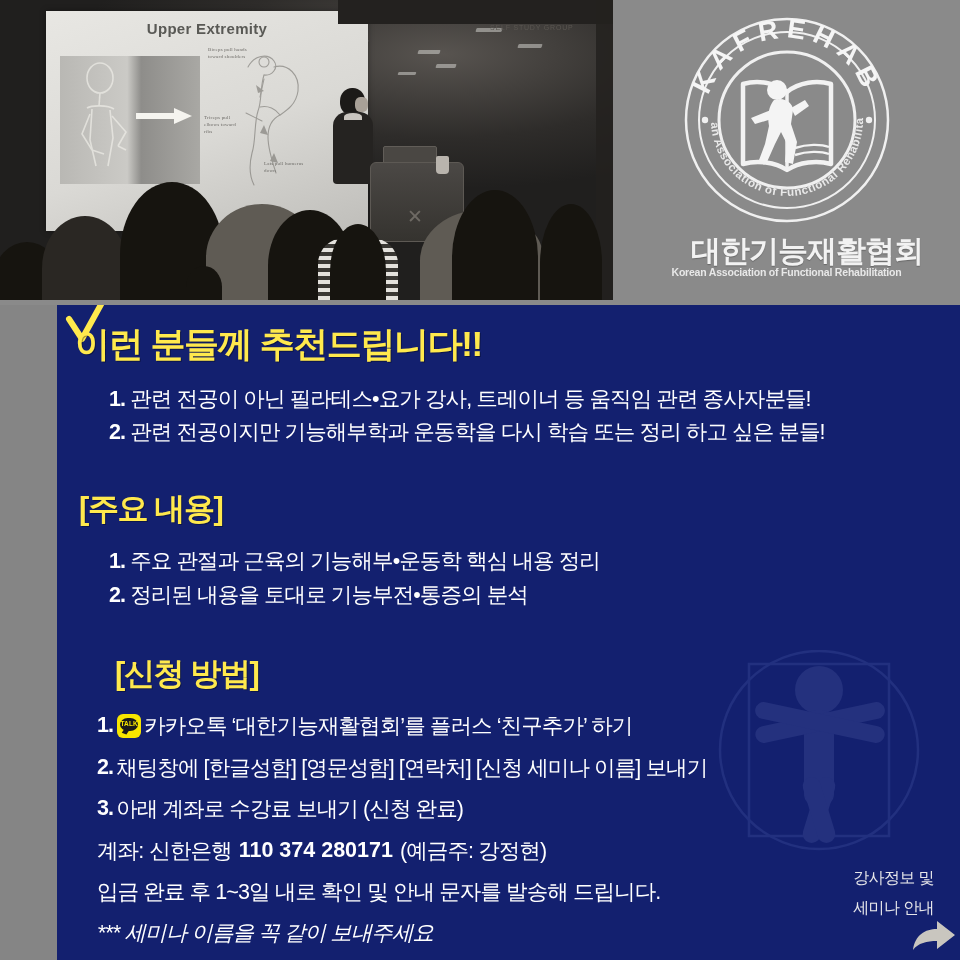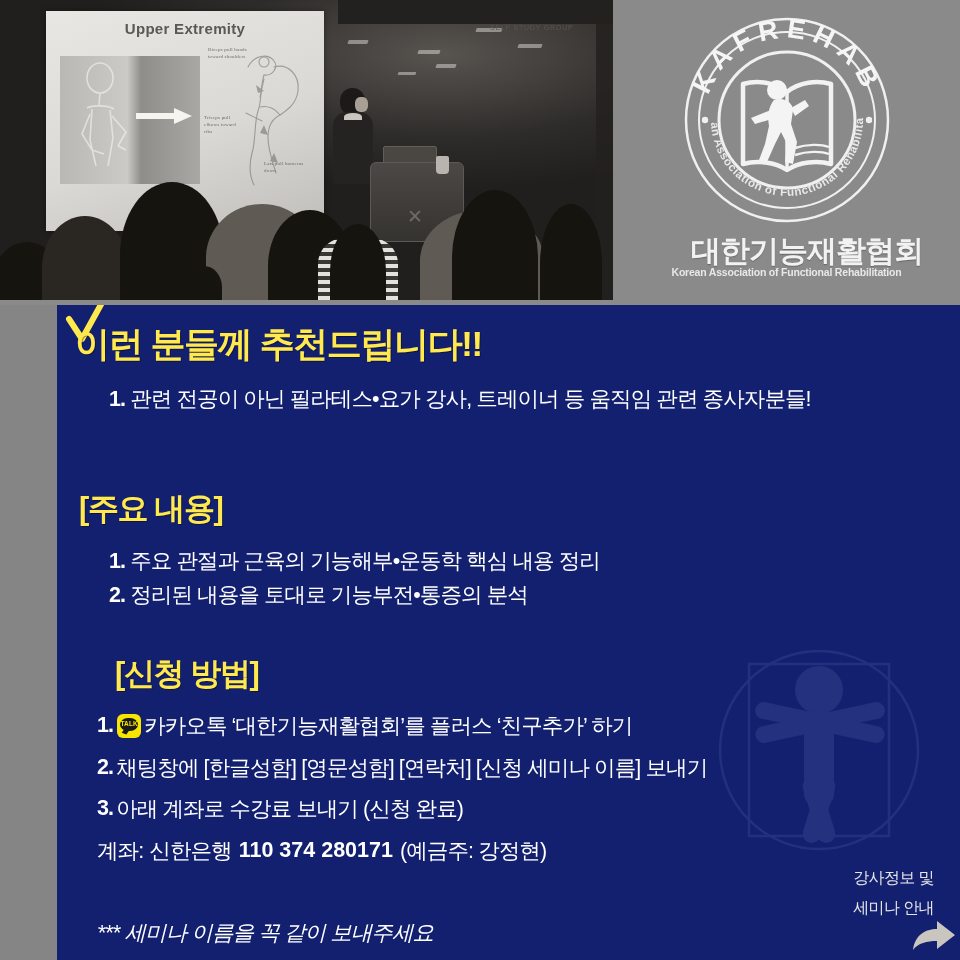--- a/index.html
+++ b/index.html
@@ -47,20 +47,21 @@
     border-radius: 1px;
     transform: skewX(-18deg);
   }
   
   .screen {
     position: absolute;
     left: 46px; top: 11px;
     width: 278px; height: 220px;
     background: linear-gradient(160deg, #e8e7e3 0%, #dad9d5 55%, #bfbeba 100%);
     box-shadow: 0 0 6px rgba(0,0,0,0.35);
+    padding-left: 44px;
   }
   .slide-title {
     position: absolute;
     left: 0; right: 0; top: 9px;
     text-align: center;
     color: #595955;
     font-weight: bold;
     font-size: 15px;
     letter-spacing: 0.3px;
     font-family: "Liberation Sans", sans-serif;
@@ -518,20 +519,24 @@
     <svg class="check-mark" viewBox="0 0 46 50">
       <path d="M6 22 L19 42 L41 2" fill="none" stroke="#ffe94d" stroke-width="6" stroke-linecap="round" stroke-linejoin="round"></path>
     </svg>
 
     <div class="headline">이런 분들께 추천드립니다!!</div>
 
     <div class="bullet-list" style="top:78px;">
       <span class="num">1.</span>
       <span>관련 전공이 아닌 필라테스•요가 강사, 트레이너 등 움직임 관련 종사자분들!</span>
     </div>
+    <div class="bullet-list" style="top:111px;">
+      <span class="num">2.</span>
+      <span>관련 전공이지만 기능해부학과 운동학을 다시 학습 또는 정리 하고 싶은 분들!</span>
+    </div>
 
     <div class="sect-title" style="top:183px;">[주요 내용]</div>
     <div class="bullet-list" style="top:240px;">
       <span class="num">1.</span>
       <span>주요 관절과 근육의 기능해부•운동학 핵심 내용 정리</span>
     </div>
     <div class="bullet-list" style="top:274px;text-align:center;">
       <span class="num">2.</span>
       <span>정리된 내용을 토대로 기능부전•통증의 분석</span>
     </div>
@@ -557,20 +562,21 @@
       <span>아래 계좌로 수강료 보내기 (신청 완료)</span>
     </div>
 
     <div class="apply-line" style="top:531px;">
       <span>계좌:</span>
       <span style="margin-left:6px;">신한은행</span>
       <span class="strong" style="margin-left:7px;letter-spacing:0px;">110 374 280171</span>
       <span style="margin-left:7px;">(예금주: 강정현)</span>
     </div>
 
+    <div class="apply-line" style="top:572px;">입금 완료 후 1~3일 내로 확인 및 안내 문자를 발송해 드립니다.</div>
     <div class="apply-line" style="top:613px;font-style:italic;">*** 세미나 이름을 꼭 같이 보내주세요</div>
 
     <div class="footer-note" style="top:558px;">
       <div>강사정보 및</div>
       <div>세미나 안내</div>
     </div>
     <svg class="fwd-arrow" viewBox="0 0 48 36">
       <path d="M4 32 C6 17 16 11 28 11 L28 3 L46 17 L28 31 L28 23 C18 23 9 25 4 32 Z" fill="#c9c6bf"></path>
     </svg>
   </div>

